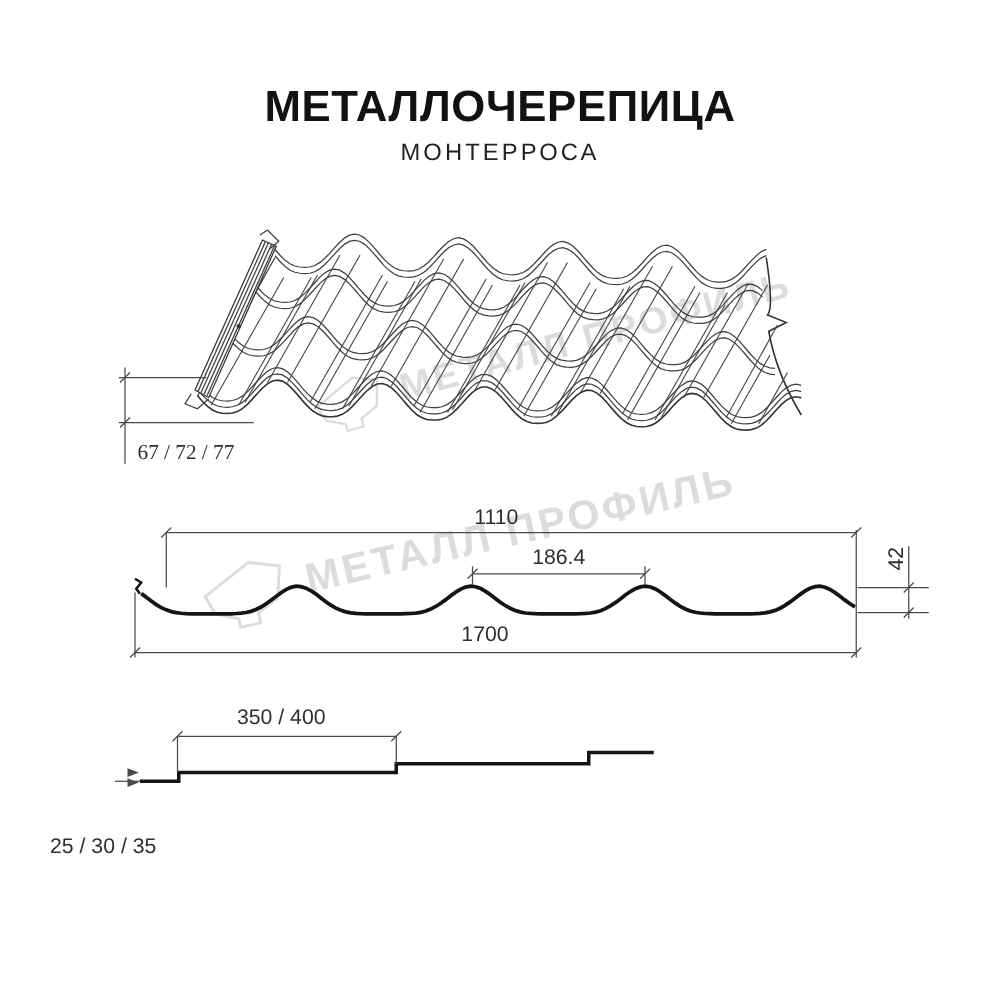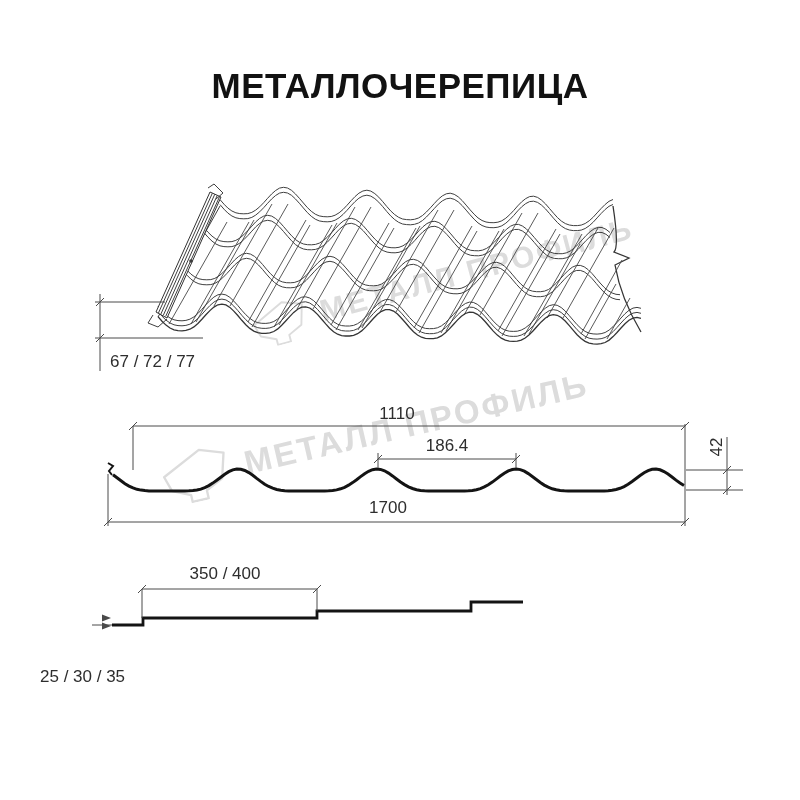--- a/index.html
+++ b/index.html
@@ -28,20 +28,21 @@
   .dim {stroke:#4a4a4a;fill:none;stroke-width:1;}
   .strip{fill:#ffffff;stroke:#333;stroke-width:1;}
   .arrow{fill:#4a4a4a;stroke:none;}
 </style>
 </head>
 <body>
 
 <div class="canvas">
 
   <div class="title">МЕТАЛЛОЧЕРЕПИЦА</div>
+  <div class="subtitle">МОНТЕРРОСА</div>
 
   <div class="wm" id="wmA">
     <svg width="58" height="44" viewBox="0 0 60 46">
       <path d="M3,19 L37,3 L57,10 L51,31 L36,38 L36,45 L22,45 L22,39 L7,32 Z" fill="none" stroke="#dcdcdc" stroke-width="2" stroke-linejoin="round"></path>
     </svg>
     <span class="wmtext">МЕТАЛЛ ПРОФИЛЬ</span>
   </div>
 
   <div class="wm" id="wmB">
     <svg width="74" height="54" viewBox="0 0 60 46">
@@ -167,20 +168,20 @@
         <path d="M313,593 L321,585"></path>
       </g>
       <g>
         <path class="dim" d="M92,625 L112,625"></path>
         <polygon class="arrow" points="111,618 102,614.5 102,621.5"></polygon>
         <polygon class="arrow" points="111,626 102,622.5 102,629.5"></polygon>
       </g>
     </g>
   </svg>
 
-  <div class="dimlabel lbl" style="left:110px;top:352px;">67 / 72 / 77</div>
+  <div class="dimlabel lbl" style="left:110px;top:352px;font-family:Liberation Serif, serif;">67 / 72 / 77</div>
   <div class="dimlabel lbl c" style="left:357px;top:404px;width:80px;">1110</div>
   <div class="dimlabel lbl c" style="left:407px;top:436px;width:80px;">186.4</div>
   <div class="dimlabel lbl c rot90" style="left:700px;top:437px;width:34px;">42</div>
   <div class="dimlabel lbl c" style="left:348px;top:498px;width:80px;">1700</div>
   <div class="dimlabel lbl c" style="left:175px;top:564px;width:100px;">350 / 400</div>
   <div class="dimlabel lbl" style="left:40px;top:633px;margin-top:34px;">25 / 30 / 35</div>
 </div>
 
 </body></html>

